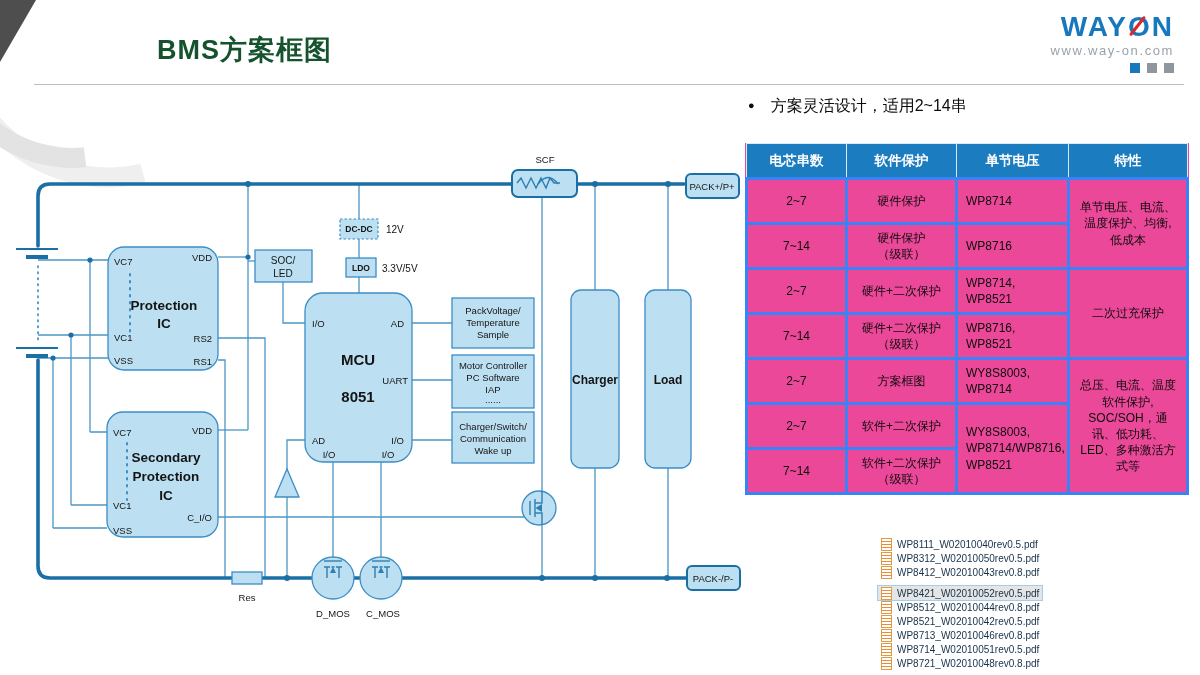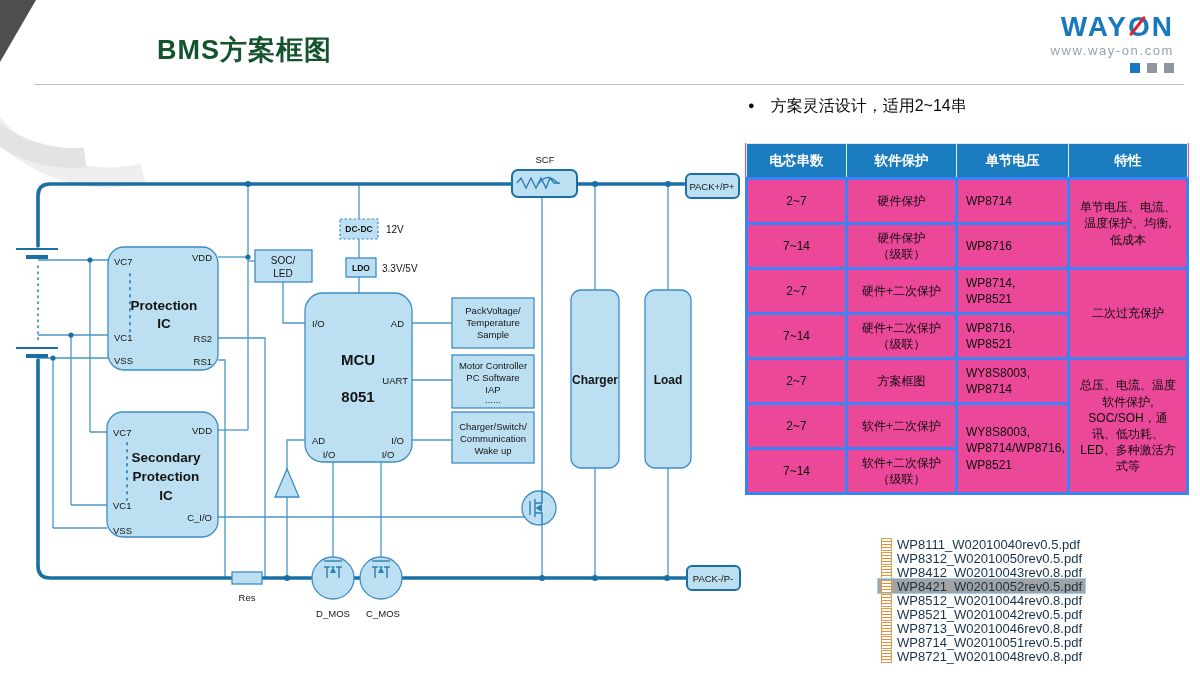--- a/index.html
+++ b/index.html
@@ -35,23 +35,23 @@
   table.spec{position:absolute;left:745px;top:143px;width:441px;border-collapse:collapse;
              table-layout:fixed;background:#ec4899;border:1px solid #5FA8DC;}
   table.spec th{background:#1B7CC0;color:#fff;font-size:13.5px;font-weight:700;height:33px;
                 border:1px solid #d7ebfa;padding:0;}
   table.spec td{border:3px solid #3b82f6;font-size:12px;color:#0c0c0c;text-align:center;
                 padding:3px 5px;height:36px;white-space:pre-line;line-height:1.35;}
   table.spec td.model{text-align:left;padding-left:8px;}
   table.spec td.feat{text-align:center;padding:4px 8px;}
   
   .pdf-list{position:absolute;left:878px;top:537px;display:flex;flex-direction:column;align-items:flex-start;}
-  .pdf-item{display:flex;align-items:center;gap:5px;height:14px;font-size:13px;color:#16324a;
+  .pdf-item{display:flex;align-items:center;gap:5px;height:14px;font-size:10px;color:#16324a;
             padding:0 3px;white-space:nowrap;}
-  .pdf-item.selected{background:#a3a3a3;outline:1px solid #a4cceb;}
+  .pdf-item.selected{background:#e5e5e5;outline:1px solid #a4cceb;margin-top:7px;}
   .pdf-icon{width:9px;height:11px;flex:0 0 auto;border:1px solid #E09A43;background:
             repeating-linear-gradient(#fff 0 2px,#EE8A33 2px 3px);}
   
   svg.diagram{position:absolute;left:0;top:130px;}
   .blk{fill:#BCE0F2;stroke:#3C8DC5;stroke-width:1.3;}
   .blkh{fill:#BCE0F2;stroke:#1A6FA5;stroke-width:2;}
   .wire{stroke:#4C96C6;stroke-width:1.3;fill:none;}
   .rail{stroke:#1A6FA5;stroke-width:3.6;fill:none;stroke-linejoin:round;stroke-linecap:round;}
   .dot{fill:#1A6FA5;}
   .glyph{stroke:#2E7FB4;stroke-width:1.4;fill:none;}

